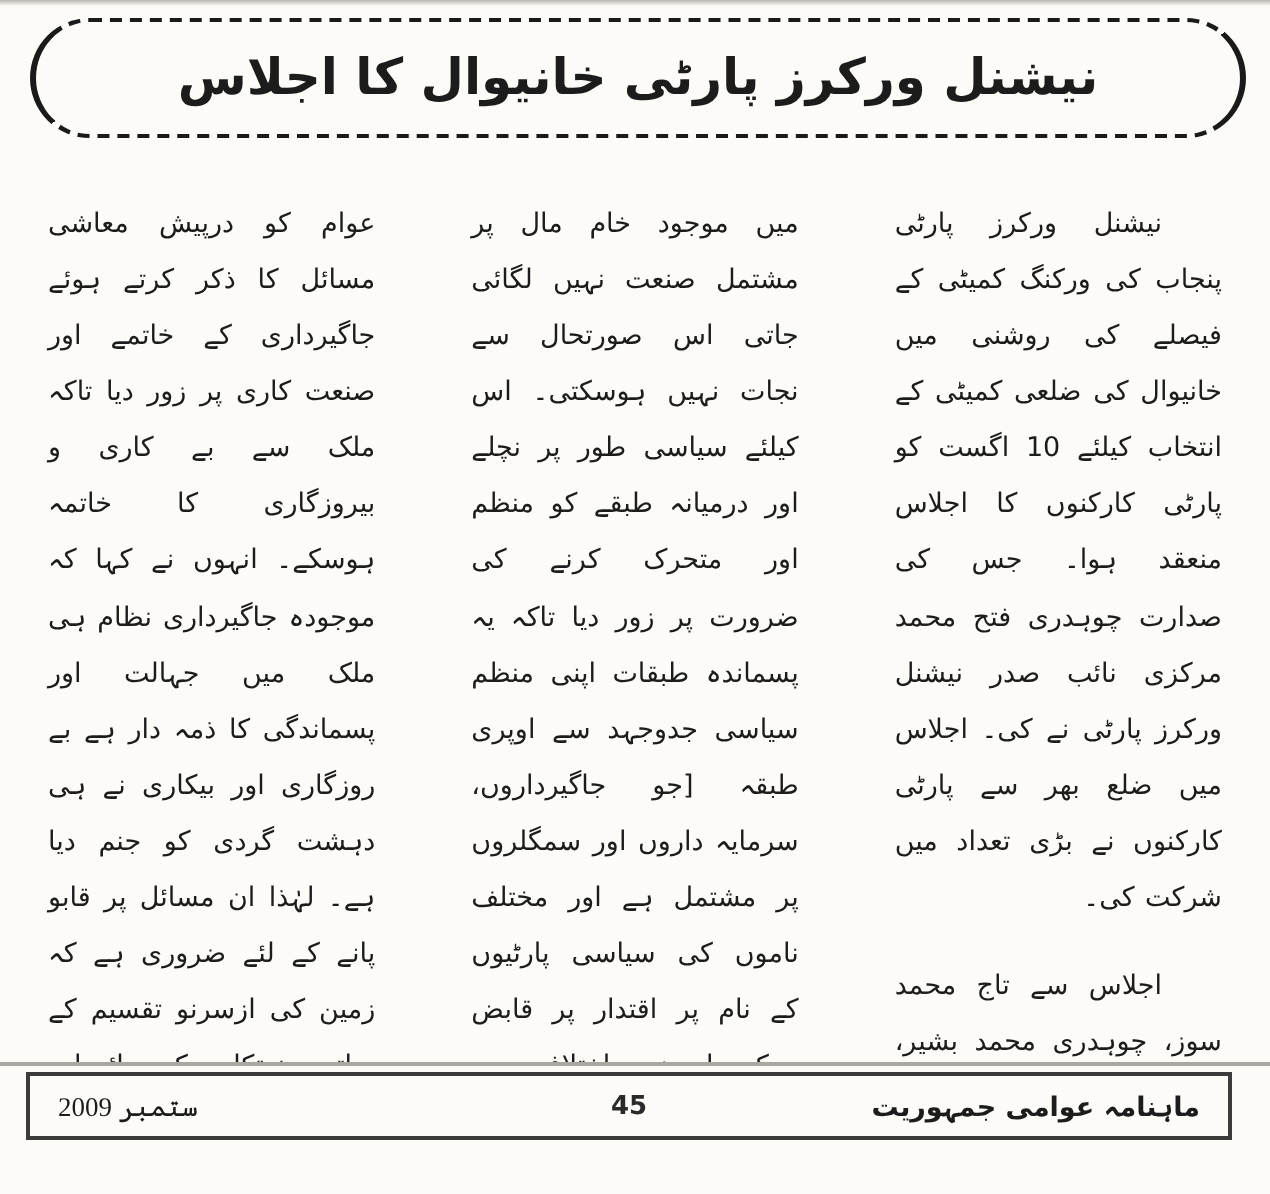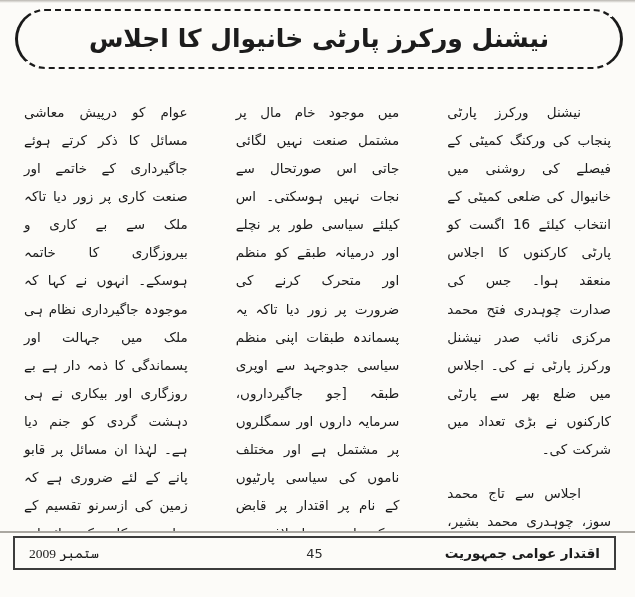--- a/index.html
+++ b/index.html
@@ -97,21 +97,21 @@
   }
   .footer-box .cell { flex: 1 1 0; }
   .footer-magazine {
     text-align: right;
     font-size: 13.5px;
     font-weight: bold;
   }
   .footer-page {
     text-align: center;
     font-size: 13px;
-    font-weight: normal;
+    font-weight: bold;
     color: #2a2a2a;
     direction: ltr;
   }
   .footer-date {
     text-align: left;
     font-size: 13.5px;
     direction: rtl;
     font-family: Liberation Serif, serif;
   }
 </style>
@@ -122,37 +122,37 @@
 
   <div class="scan-edge"></div>
 
   <div class="headline-box">
     <div class="headline-title">نیشنل ورکرز پارٹی خانیوال کا اجلاس</div>
   </div>
 
   <div class="columns">
 
     <div class="col">
-      <p class="indent">نیشنل ورکرز پارٹی پنجاب کی ورکنگ کمیٹی کے فیصلے کی روشنی میں خانیوال کی ضلعی کمیٹی کے انتخاب کیلئے 16 اگست کو پارٹی کارکنوں کا اجلاس منعقد ہوا۔ جس کی صدارت چوہدری فتح محمد مرکزی نائب صدر نیشنل ورکرز پارٹی نے کی۔ اجلاس میں ضلع بھر سے پارٹی کارکنوں نے بڑی تعداد میں شرکت کی۔</p>
+      <p class="indent">نیشنل ورکرز پارٹی پنجاب کی ورکنگ کمیٹی کے فیصلے کی روشنی میں خانیوال کی ضلعی کمیٹی کے انتخاب کیلئے 10 اگست کو پارٹی کارکنوں کا اجلاس منعقد ہوا۔ جس کی صدارت چوہدری فتح محمد مرکزی نائب صدر نیشنل ورکرز پارٹی نے کی۔ اجلاس میں ضلع بھر سے پارٹی کارکنوں نے بڑی تعداد میں شرکت کی۔</p>
       <p class="indent">اجلاس سے تاج محمد سوز، چوہدری محمد بشیر، محمد شفیع خاں ٹانگرہ، کنور محمد بلال خاں، غلام نبی اعوان اور ملک محمد علی بھارا نے خطاب کیا۔ نور محمد چوہان اور امیر دین آف تلمبہ کو ان کی خدمات پر خراج تحسین پیش کیا گیا اور ملک میں بڑھتی ہوئی بیکاری، بیروزگاری، غربت اور جہالت کا باعث ملک میں موجود فرسودہ جاگیرداری نظام کو قرار دیا۔ انہوں نے کہا کہ جب تک جاگیرداری کا خاتمہ اور ملک</p>
     </div>
 
     <div class="col">
       <p>میں موجود خام مال پر مشتمل صنعت نہیں لگائی جاتی اس صورتحال سے نجات نہیں ہوسکتی۔ اس کیلئے سیاسی طور پر نچلے اور درمیانہ طبقے کو منظم اور متحرک کرنے کی ضرورت پر زور دیا تاکہ یہ پسماندہ طبقات اپنی منظم سیاسی جدوجہد سے اوپری طبقہ [جو جاگیرداروں، سرمایہ داروں اور سمگلروں پر مشتمل ہے اور مختلف ناموں کی سیاسی پارٹیوں کے نام پر اقتدار پر قابض ہوکر یا حزب اختلاف میں بیٹھ کر اپنے طبقاتی مفادات کی حفاظت اور عوام کی لوٹ جاری رکھتا ہے] کو اقتدار سے ہٹا کر پسماندہ طبقات کے اقتدار کو قائم کریں۔</p>
 
     </div>
 
     <div class="col">
       <p>عوام کو درپیش معاشی مسائل کا ذکر کرتے ہوئے جاگیرداری کے خاتمے اور صنعت کاری پر زور دیا تاکہ ملک سے بے کاری و بیروزگاری کا خاتمہ ہوسکے۔ انہوں نے کہا کہ موجودہ جاگیرداری نظام ہی ملک میں جہالت اور پسماندگی کا ذمہ دار ہے بے روزگاری اور بیکاری نے ہی دہشت گردی کو جنم دیا ہے۔ لہٰذا ان مسائل پر قابو پانے کے لئے ضروری ہے کہ زمین کی ازسرنو تقسیم کے ساتھ صنعتکاری کی جائے اور انرجی کے وسائل کو ترقی دی جائے۔ نیز صحت اور سائنٹفک تعلیم عام کی جائے۔</p>
 
     </div>
 
   </div>
 
   <div class="footer-rule"></div>
 
   <div class="footer-box">
-    <div class="cell footer-magazine">اقتدار عوامی جمہوریت</div>
+    <div class="cell footer-magazine">ماہنامہ عوامی جمہوریت</div>
     <div class="cell footer-page">45</div>
     <div class="cell footer-date">ستمبر 2009</div>
   </div>
 
 </div>
 
 </body></html>

